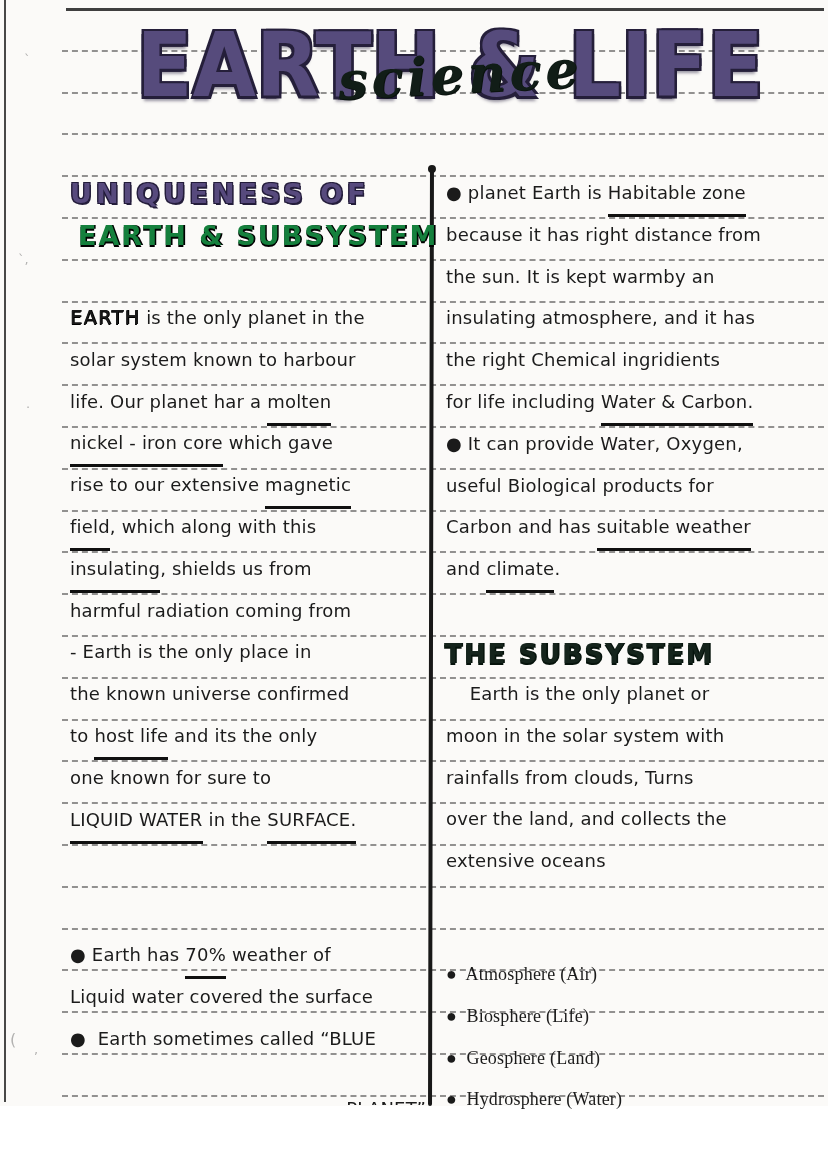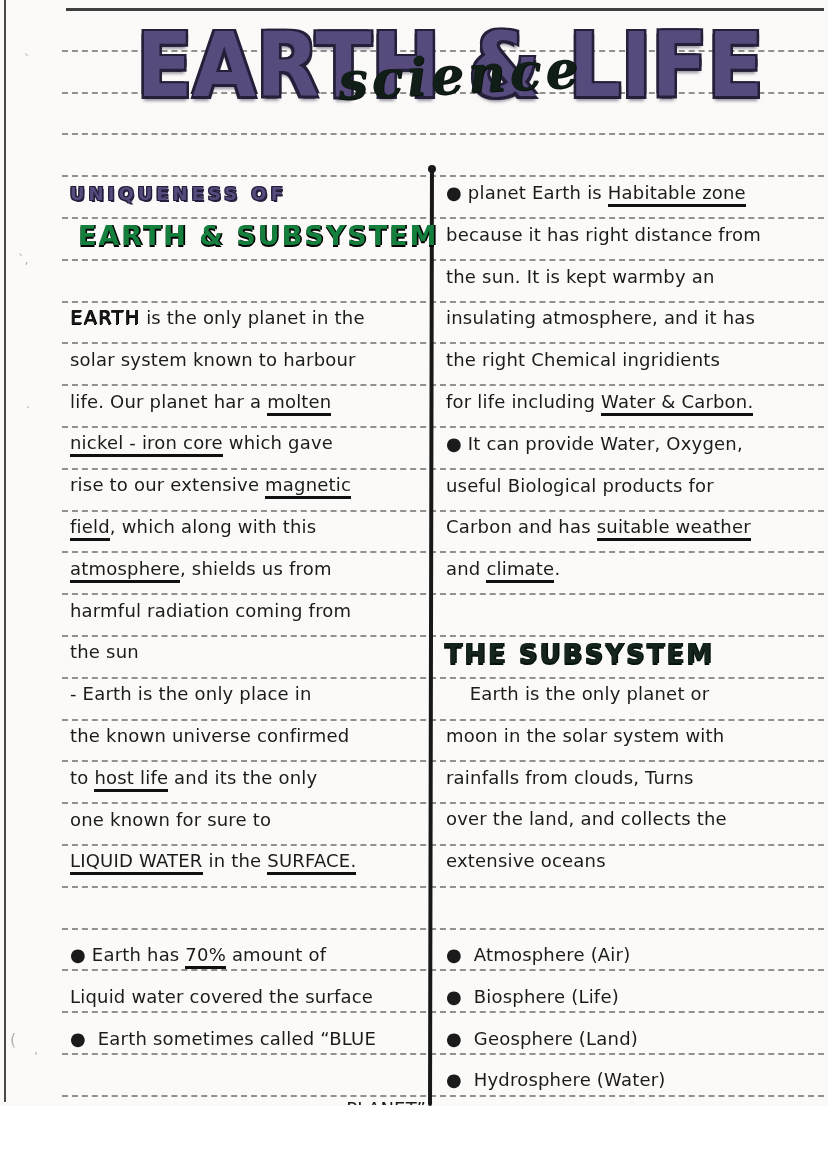--- a/index.html
+++ b/index.html
@@ -33,45 +33,45 @@
     text-shadow:1px 1px 0 #0a120e;z-index:6;letter-spacing:4px;
   }
 
   
   .divider{position:absolute;left:429px;top:167px;width:4px;height:939px;background:#181818;border-radius:3px;transform:rotate(.12deg);z-index:3;}
   .divider::before{content:"";position:absolute;left:-2px;top:-2px;width:8px;height:8px;border-radius:50%;background:#181818;}
 
   
   .lh1{
     position:absolute;left:70px;top:172px;height:42px;line-height:44px;z-index:4;
-    font-size:18px;font-weight:bold;letter-spacing:4px;color:#574a7d;
+    font-size:27px;font-weight:bold;letter-spacing:4px;color:#574a7d;
     text-shadow:1.6px 1.6px 0 #241d3b,-1.2px -1.2px 0 #241d3b,1.2px -1.2px 0 #241d3b,-1.2px 1.2px 0 #241d3b;
   }
   .lh2{
     position:absolute;left:78px;top:214px;height:42px;line-height:44px;z-index:4;
     font-size:27px;font-weight:bold;letter-spacing:2px;color:#15803d;
     text-shadow:1.6px 0 0 #000,0 1.6px 0 #000;
   }
   .rh{
     position:absolute;left:444px;top:631px;height:42px;line-height:46px;z-index:4;
     font-size:26px;font-weight:bold;letter-spacing:2px;color:#15241c;
     text-shadow:1.6px 0 0 #06130c,0 1.6px 0 #06130c;
   }
 
   
   .block{position:absolute;z-index:4;color:#1b1b1b;font-size:18px;letter-spacing:.2px;}
   .tline{height:41.8px;line-height:41.8px;white-space:pre;}
-  .tline .u{border-bottom:3px solid #101010;padding-bottom:1px;}
+  .tline .u{border-bottom:3px solid #101010;padding-bottom:11px;}
   .tline .bb{font-weight:normal;font-size:19px;letter-spacing:1.5px;text-shadow:1px 0 0 #000,0 1px 0 #000;}
   #lb1{left:70px;top:297px;width:362px;}
   #lb2{left:70px;top:934px;width:366px;}
   #lb2c{left:70px;top:1088px;width:356px;height:17px;overflow:hidden;text-align:right;}
   #rb1{left:446px;top:172px;width:380px;}
   #rb2{left:446px;top:673px;width:380px;}
-  #rb3{left:446px;top:934px;width:380px;}
+  #rb3{left:446px;top:954px;width:380px;font-family:Liberation Serif, serif;}
 
   
   .speck{position:absolute;color:#777;opacity:.55;font-size:13px;z-index:2;}
 
   
   .badge{
     position:absolute;left:686px;top:1172px;width:134px;height:50px;z-index:7;
     background:#fff;border:2px dashed #cfcfcf;border-radius:6px;
     display:flex;flex-direction:column;align-items:center;justify-content:center;gap:2px;
     box-shadow:0 1px 2px rgba(0,0,0,.08);
@@ -132,31 +132,30 @@
   <div class="lh1">UNIQUENESS OF</div>
   <div class="lh2">EARTH &amp; SUBSYSTEM</div>
 
   <div class="block" id="lb1">
       <div class="tline"><span class="bb">EARTH</span><span> is the only planet in the</span></div>
       <div class="tline"><span>solar system known to harbour</span></div>
       <div class="tline"><span>life. Our planet har a </span><span class="u">molten</span></div>
       <div class="tline"><span class="u">nickel - iron core</span><span> which gave</span></div>
       <div class="tline"><span>rise to our extensive </span><span class="u">magnetic</span></div>
       <div class="tline"><span class="u">field</span><span>, which along with this</span></div>
-      <div class="tline"><span class="u">atmosphere</span><span>, shields us from</span></div>
+      <div class="tline"><span class="u">insulating</span><span>, shields us from</span></div>
       <div class="tline"><span>harmful radiation coming from</span></div>
-      <div class="tline"><span>the sun</span></div>
       <div class="tline"><span>- Earth is the only place in</span></div>
       <div class="tline"><span>the known universe confirmed</span></div>
       <div class="tline"><span>to </span><span class="u">host life</span><span> and its the only</span></div>
       <div class="tline"><span>one known for sure to</span></div>
       <div class="tline"><span class="u">LIQUID WATER</span><span> in the </span><span class="u">SURFACE.</span></div>
     </div>
   <div class="block" id="lb2">
-      <div class="tline"><span>● Earth has </span><span class="u">70%</span><span> amount of</span></div>
+      <div class="tline"><span>● Earth has </span><span class="u">70%</span><span> weather of</span></div>
       <div class="tline"><span>Liquid water covered the surface</span></div>
       <div class="tline"><span>●  Earth sometimes called “BLUE</span></div>
     </div>
   <div class="block" id="lb2c">
       <div class="tline"><span>PLANET”</span></div>
     </div>
 
   <div class="block" id="rb1">
       <div class="tline"><span>● planet Earth is </span><span class="u">Habitable zone</span></div>
       <div class="tline"><span>because it has right distance from</span></div>

